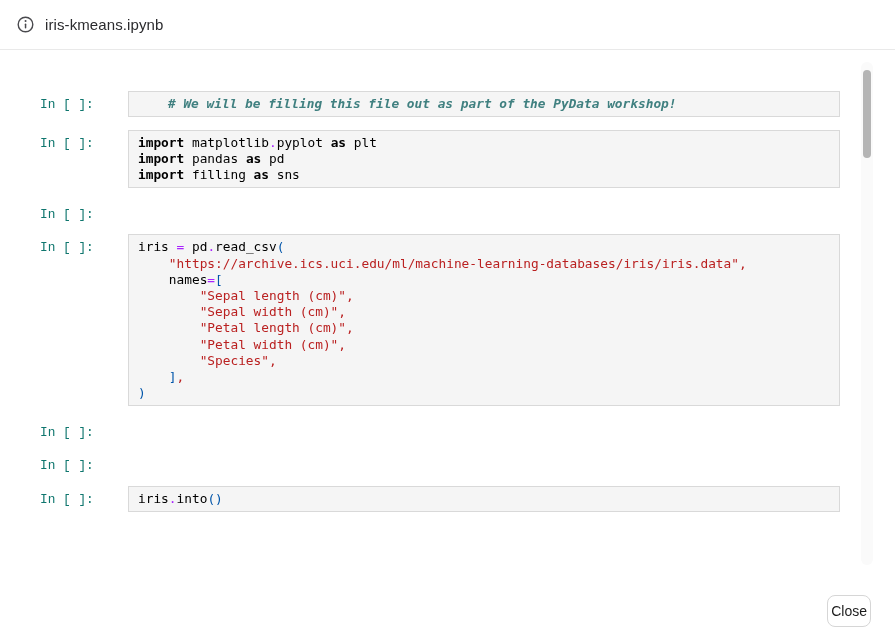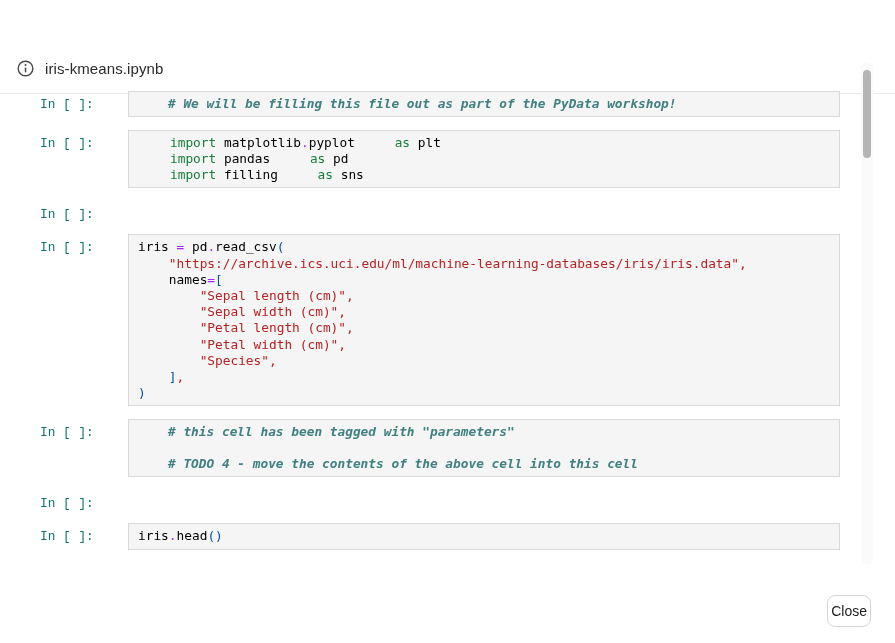--- a/index.html
+++ b/index.html
@@ -4,21 +4,21 @@
 <style>
   html,body{margin:0;padding:0;}
   body{
     width:895px;height:643px;position:relative;overflow:hidden;
     background:#ffffff;font-family:"Liberation Sans",sans-serif;
   }
   
   .header{
     position:absolute;top:0;left:0;right:0;height:50px;
     border-bottom:1px solid #e9e9e9;display:flex;align-items:center;
-    padding-left:17px;gap:11px;box-sizing:border-box;background:#fff;margin-top:44px;
+    padding-left:17px;gap:11px;box-sizing:border-box;background:#fff;
   }
   .info-icon{width:17px;height:17px;display:block;}
   .title{font-size:15px;color:#2b2b2e;letter-spacing:.1px;}
   
   .content{
     position:absolute;top:51px;left:0;width:895px;height:515px;
     overflow:hidden;box-sizing:border-box;
     padding:40px 55px 0 40px;
   }
   .cell-row{display:flex;margin-bottom:12.5px;}
@@ -26,21 +26,21 @@
     flex:none;width:78px;text-align:left;padding:6px 10px 0 0;
     font-family:Liberation Mono, monospace;font-size:12.8px;color:#0f766e;
     white-space:pre;
   }
   .code{
     flex:1;min-width:0;margin:0;background:#f5f5f5;border:1px solid #d9d9d9;
     padding:4px 9px;font-family:"DejaVu Sans Mono",monospace;
     font-size:12.8px;line-height:16.2px;color:#000;white-space:pre;
     overflow:hidden;box-sizing:border-box;
   }
-  .tok-k{color:#15803d;font-weight:normal;margin-left:32px;}
+  .tok-k{color:#000000;font-weight:bold;}
   .tok-c{color:#408080;font-style:italic;font-weight:bold;margin-left:30px;}
   .tok-s{color:#BA2121;}
   .tok-o{color:#AA22FF;}
   .tok-p{color:#0055AA;}
   .tok-m{color:#BA2121;}
   
   .sb-track{
     position:absolute;top:62px;right:22px;width:12px;height:503px;
     background:#fafafa;border-radius:6px;
   }
@@ -90,30 +90,27 @@
 <span class="tok-t">        </span><span class="tok-s">"Sepal length (cm)"</span><span class="tok-m">,</span>
 <span class="tok-t">        </span><span class="tok-s">"Sepal width (cm)"</span><span class="tok-m">,</span>
 <span class="tok-t">        </span><span class="tok-s">"Petal length (cm)"</span><span class="tok-m">,</span>
 <span class="tok-t">        </span><span class="tok-s">"Petal width (cm)"</span><span class="tok-m">,</span>
 <span class="tok-t">        </span><span class="tok-s">"Species"</span><span class="tok-m">,</span>
 <span class="tok-t">    </span><span class="tok-p">]</span><span class="tok-m">,</span>
 <span class="tok-p">)</span></pre>
     </div>
     <div class="cell-row">
       <div class="prompt">In [ ]:</div>
-      <pre class="code"><span class="tok-c"># this cell has been tagged with "parameters"</span>
-
-<span class="tok-c"># TODO 4 - move the contents of the above cell into this cell</span></pre>
     </div>
     <div class="cell-row">
       <div class="prompt">In [ ]:</div>
     </div>
     <div class="cell-row">
       <div class="prompt">In [ ]:</div>
-      <pre class="code"><span class="tok-t">iris</span><span class="tok-o">.</span><span class="tok-t">head</span><span class="tok-p">()</span></pre>
+      <pre class="code"><span class="tok-t">iris</span><span class="tok-o">.</span><span class="tok-t">into</span><span class="tok-p">()</span></pre>
     </div>
   </div>
 
 <div class="sb-track">
   <div class="sb-thumb"></div>
 </div>
 
 <button class="close-btn">Close</button>
 
 </body></html>

